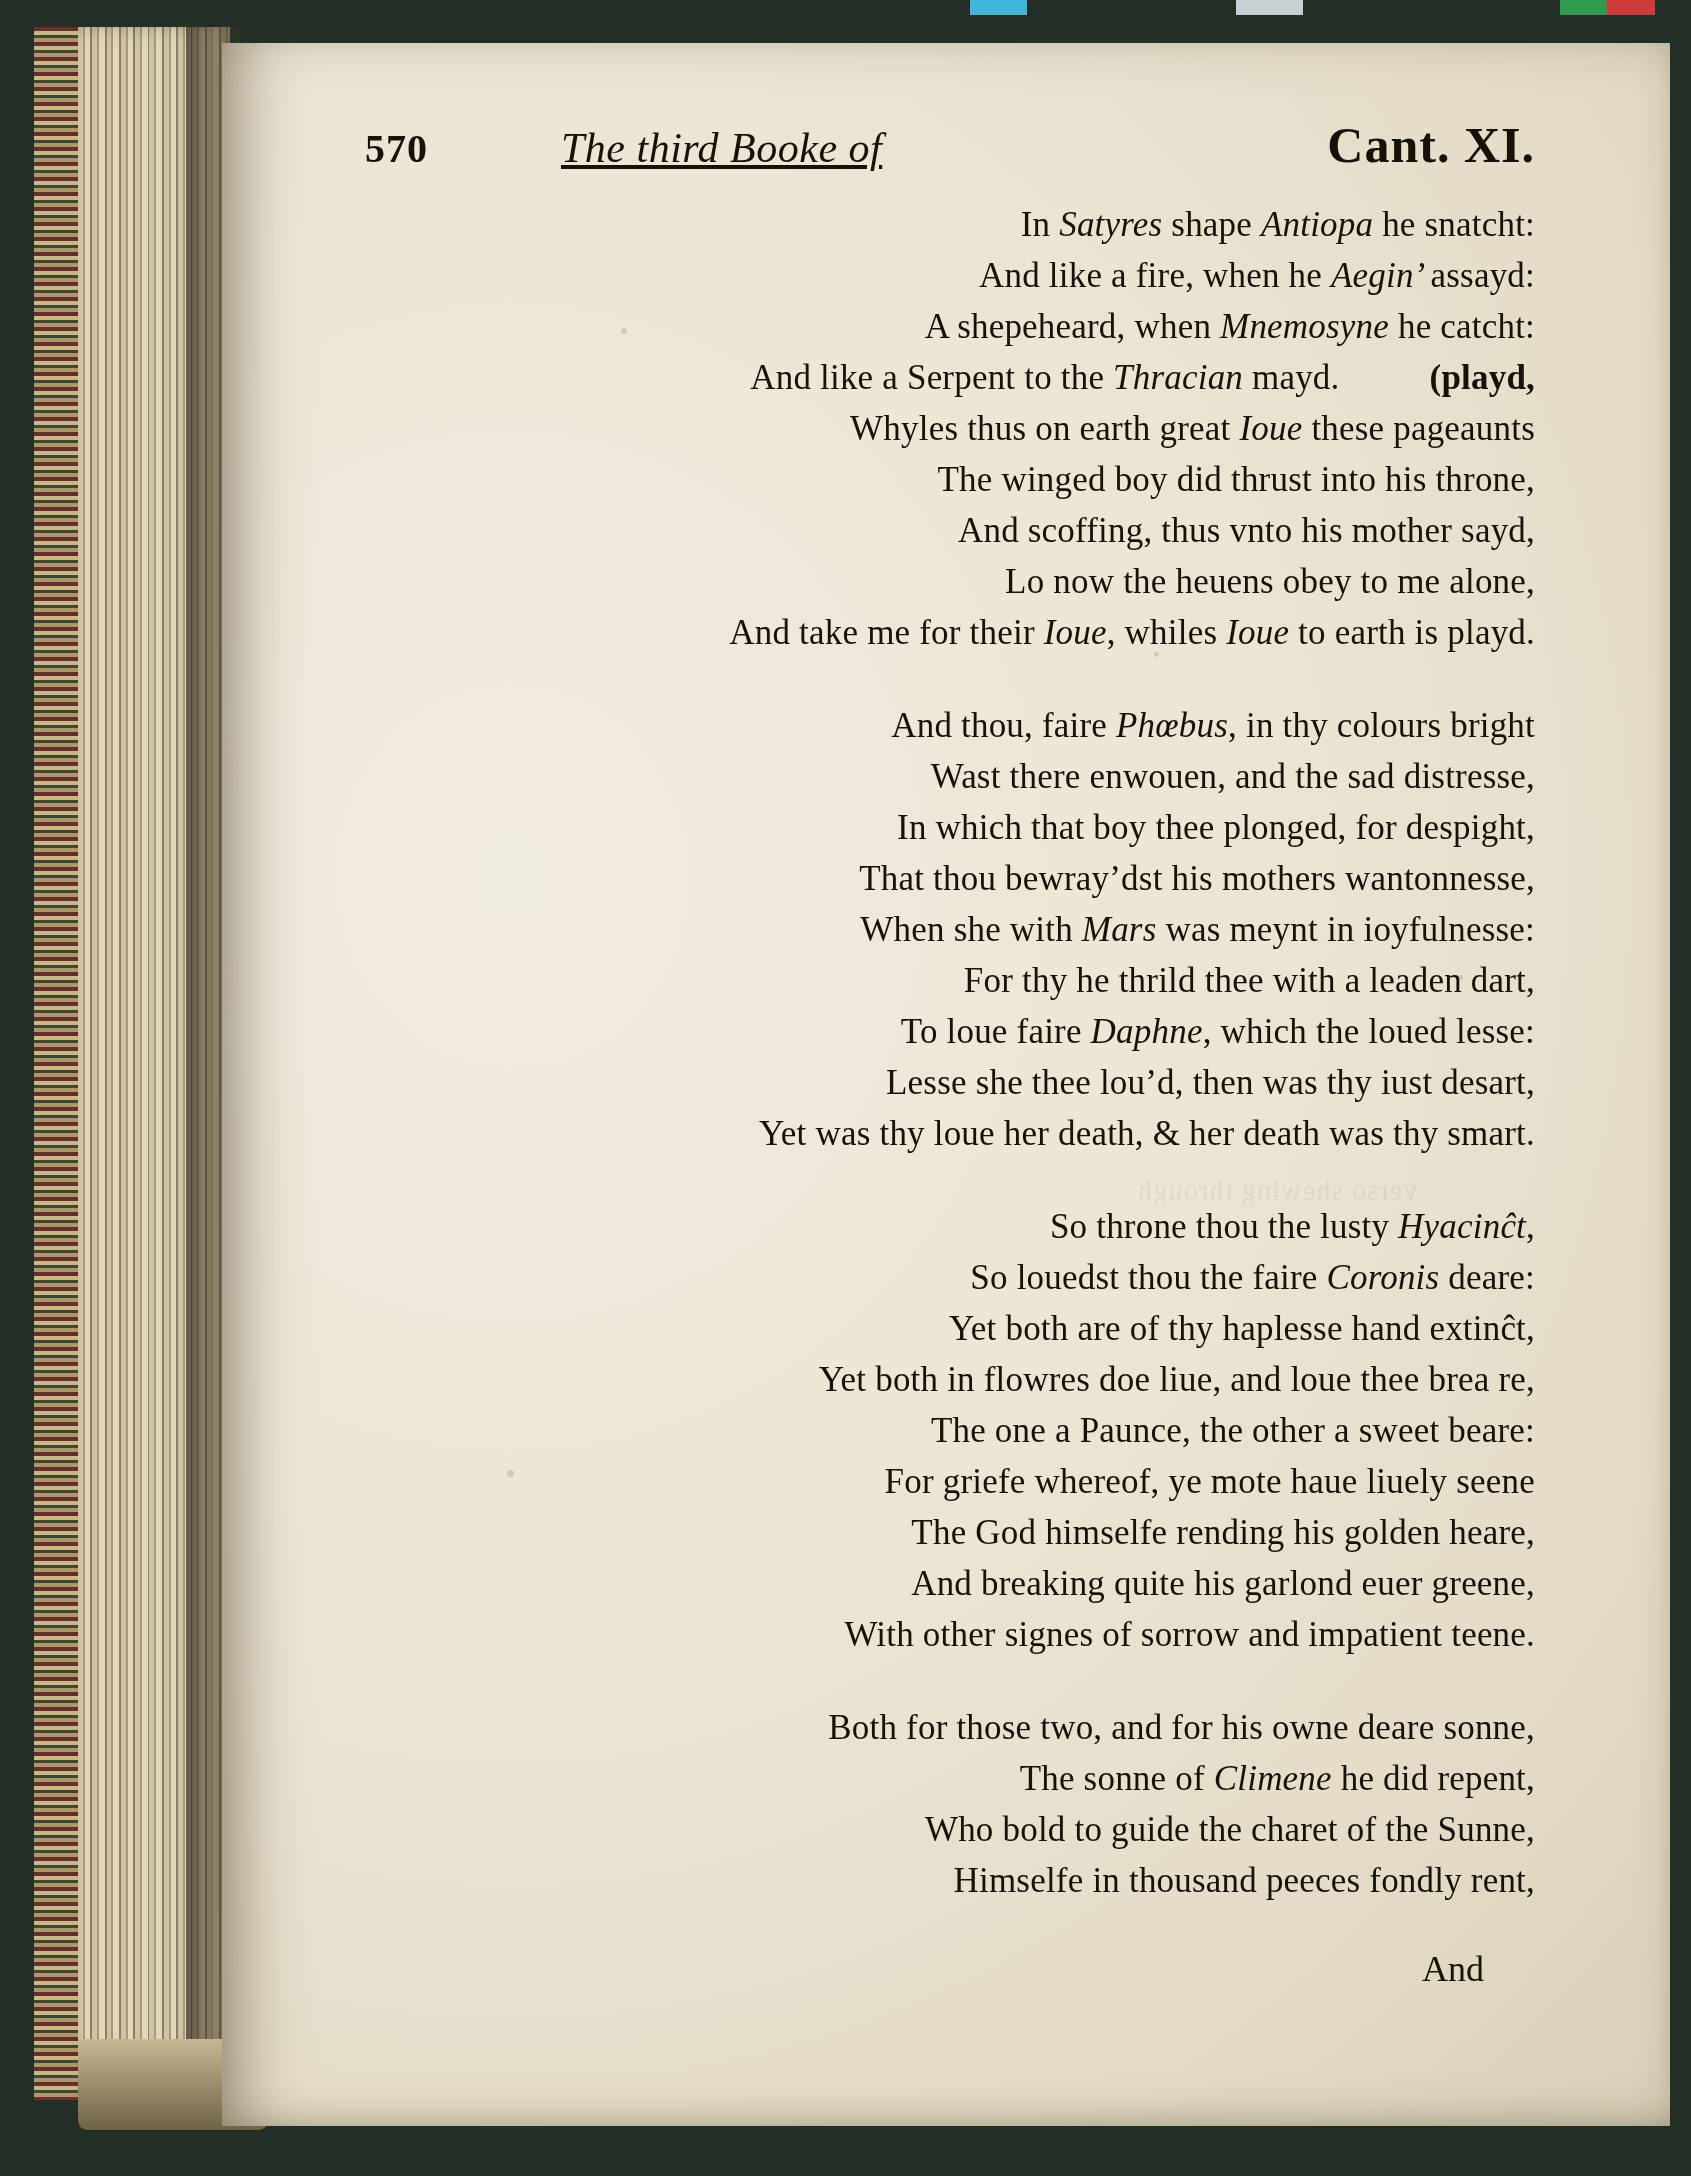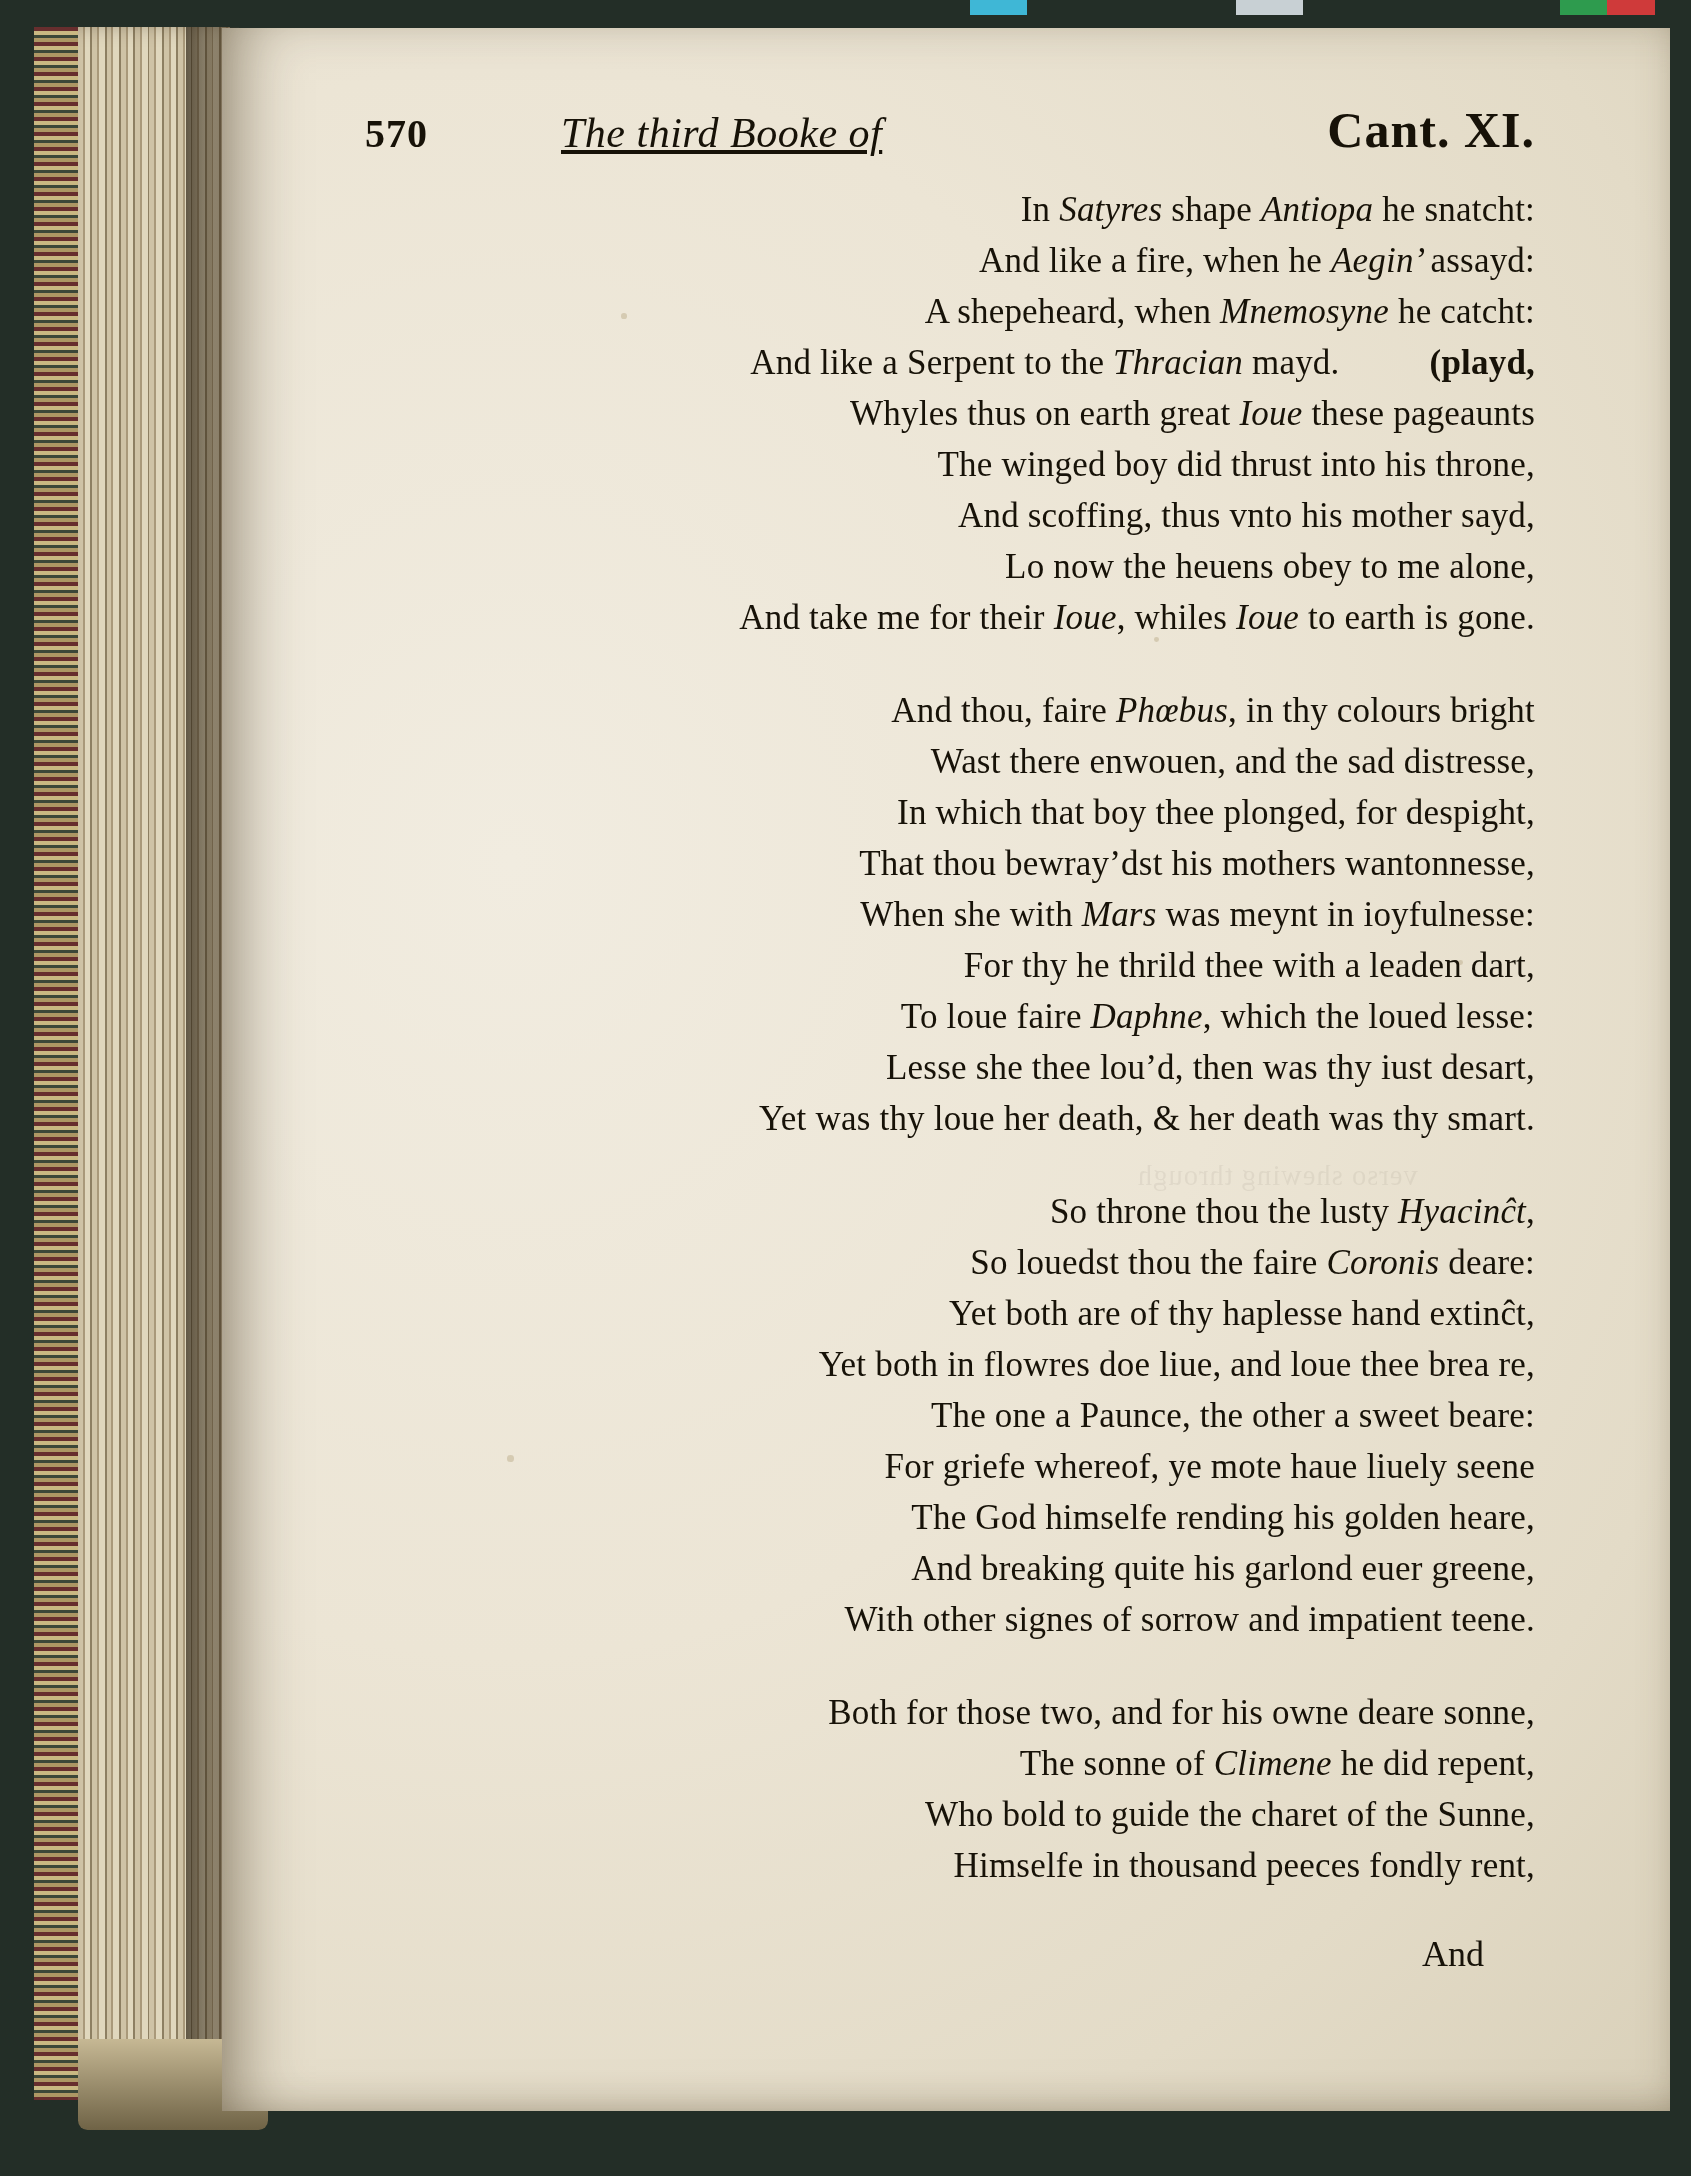--- a/index.html
+++ b/index.html
@@ -89,21 +89,21 @@
     width: 190px;
     height: 91px;
     background: linear-gradient(to bottom, #c6b894, #6f6346);
     border-radius: 0 0 9.5px 9.5px;
   }
 
   
   .leaf {
     position: absolute;
     left: 188px;
-    top: 1px;
+    top: 16px;
     width: 1448px;
     height: 2083px;
     background:
       radial-gradient(ellipse at 20% 40%, #f1ece0 0%, #ece5d5 45%, #e3dbc7 78%, #d9d0b9 100%);
     box-shadow:
       inset 42px 0 67px -28.5px rgba(70,55,30,.55),
       inset -9.5px -13.3px 38px -17px rgba(90,75,45,.35);
     overflow: hidden;
   }
   
@@ -235,21 +235,21 @@
         <div id="stanzas">
             <div class="stanza">
               <div class="line ind0"><span>In </span><span class="it">Satyres </span><span>shape </span><span class="it">Antiopa </span><span>he snatcht:</span></div>
               <div class="line ind1"><span>And like a fire, when he </span><span class="it">Aegin’ </span><span>assayd:</span></div>
               <div class="line ind1"><span>A shepeheard, when </span><span class="it">Mnemosyne </span><span>he catcht:</span></div>
               <div class="line ind1"><span>And like a Serpent to the </span><span class="it">Thracian </span><span>mayd.</span><span class="turnover">(playd,</span></div>
               <div class="line ind1"><span>Whyles thus on earth great </span><span class="it">Ioue </span><span>these pageaunts</span></div>
               <div class="line ind1"><span>The winged boy did thrust into his throne,</span></div>
               <div class="line ind1"><span>And scoffing, thus vnto his mother sayd,</span></div>
               <div class="line ind1"><span>Lo now the heuens obey to me alone,</span></div>
-              <div class="line ind2 last"><span>And take me for their </span><span class="it">Ioue</span><span>, whiles </span><span class="it">Ioue </span><span>to earth is gone.</span></div>
+              <div class="line ind2 last"><span>And take me for their </span><span class="it">Ioue</span><span>, whiles </span><span class="it">Ioue </span><span>to earth is playd.</span></div>
             </div>
             <div class="stanza">
               <div class="line ind0"><span>And thou, faire </span><span class="it">Phœbus</span><span>, in thy colours bright</span></div>
               <div class="line ind1"><span>Wast there enwouen, and the sad distresse,</span></div>
               <div class="line ind1"><span>In which that boy thee plonged, for despight,</span></div>
               <div class="line ind1"><span>That thou bewray’dst his mothers wantonnesse,</span></div>
               <div class="line ind1"><span>When she with </span><span class="it">Mars </span><span>was meynt in ioyfulnesse:</span></div>
               <div class="line ind1"><span>For thy he thrild thee with a leaden dart,</span></div>
               <div class="line ind1"><span>To loue faire </span><span class="it">Daphne</span><span>, which the loued lesse:</span></div>
               <div class="line ind1"><span>Lesse she thee lou’d, then was thy iust desart,</span></div>

